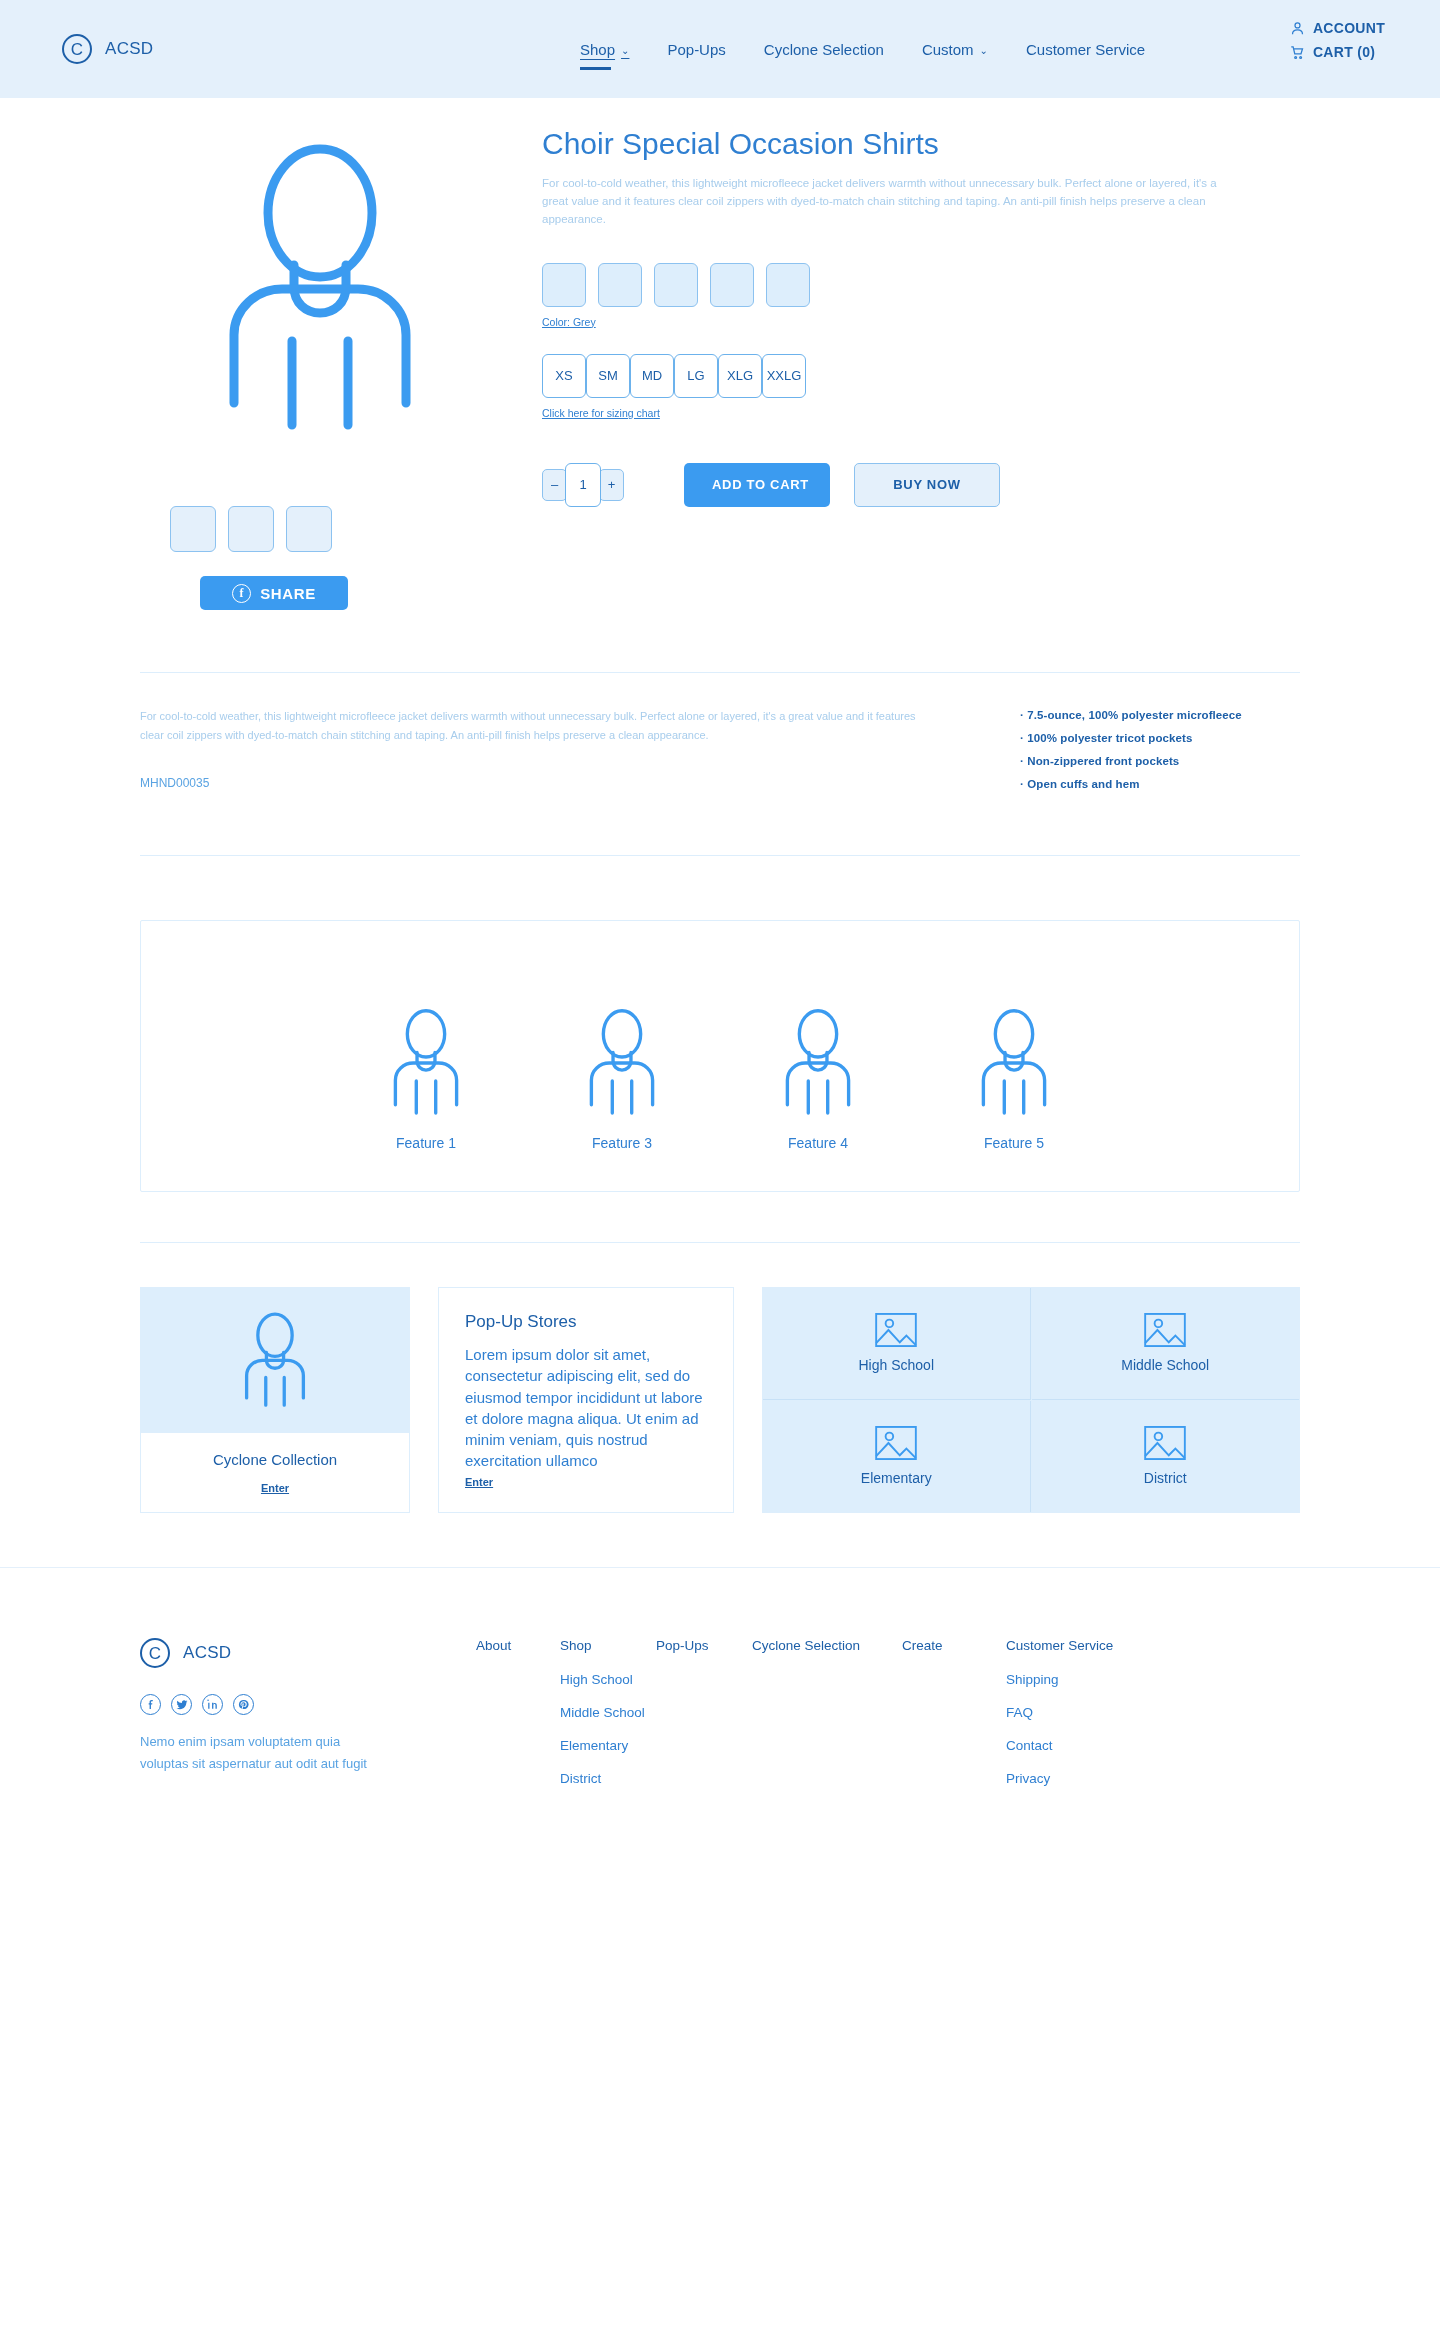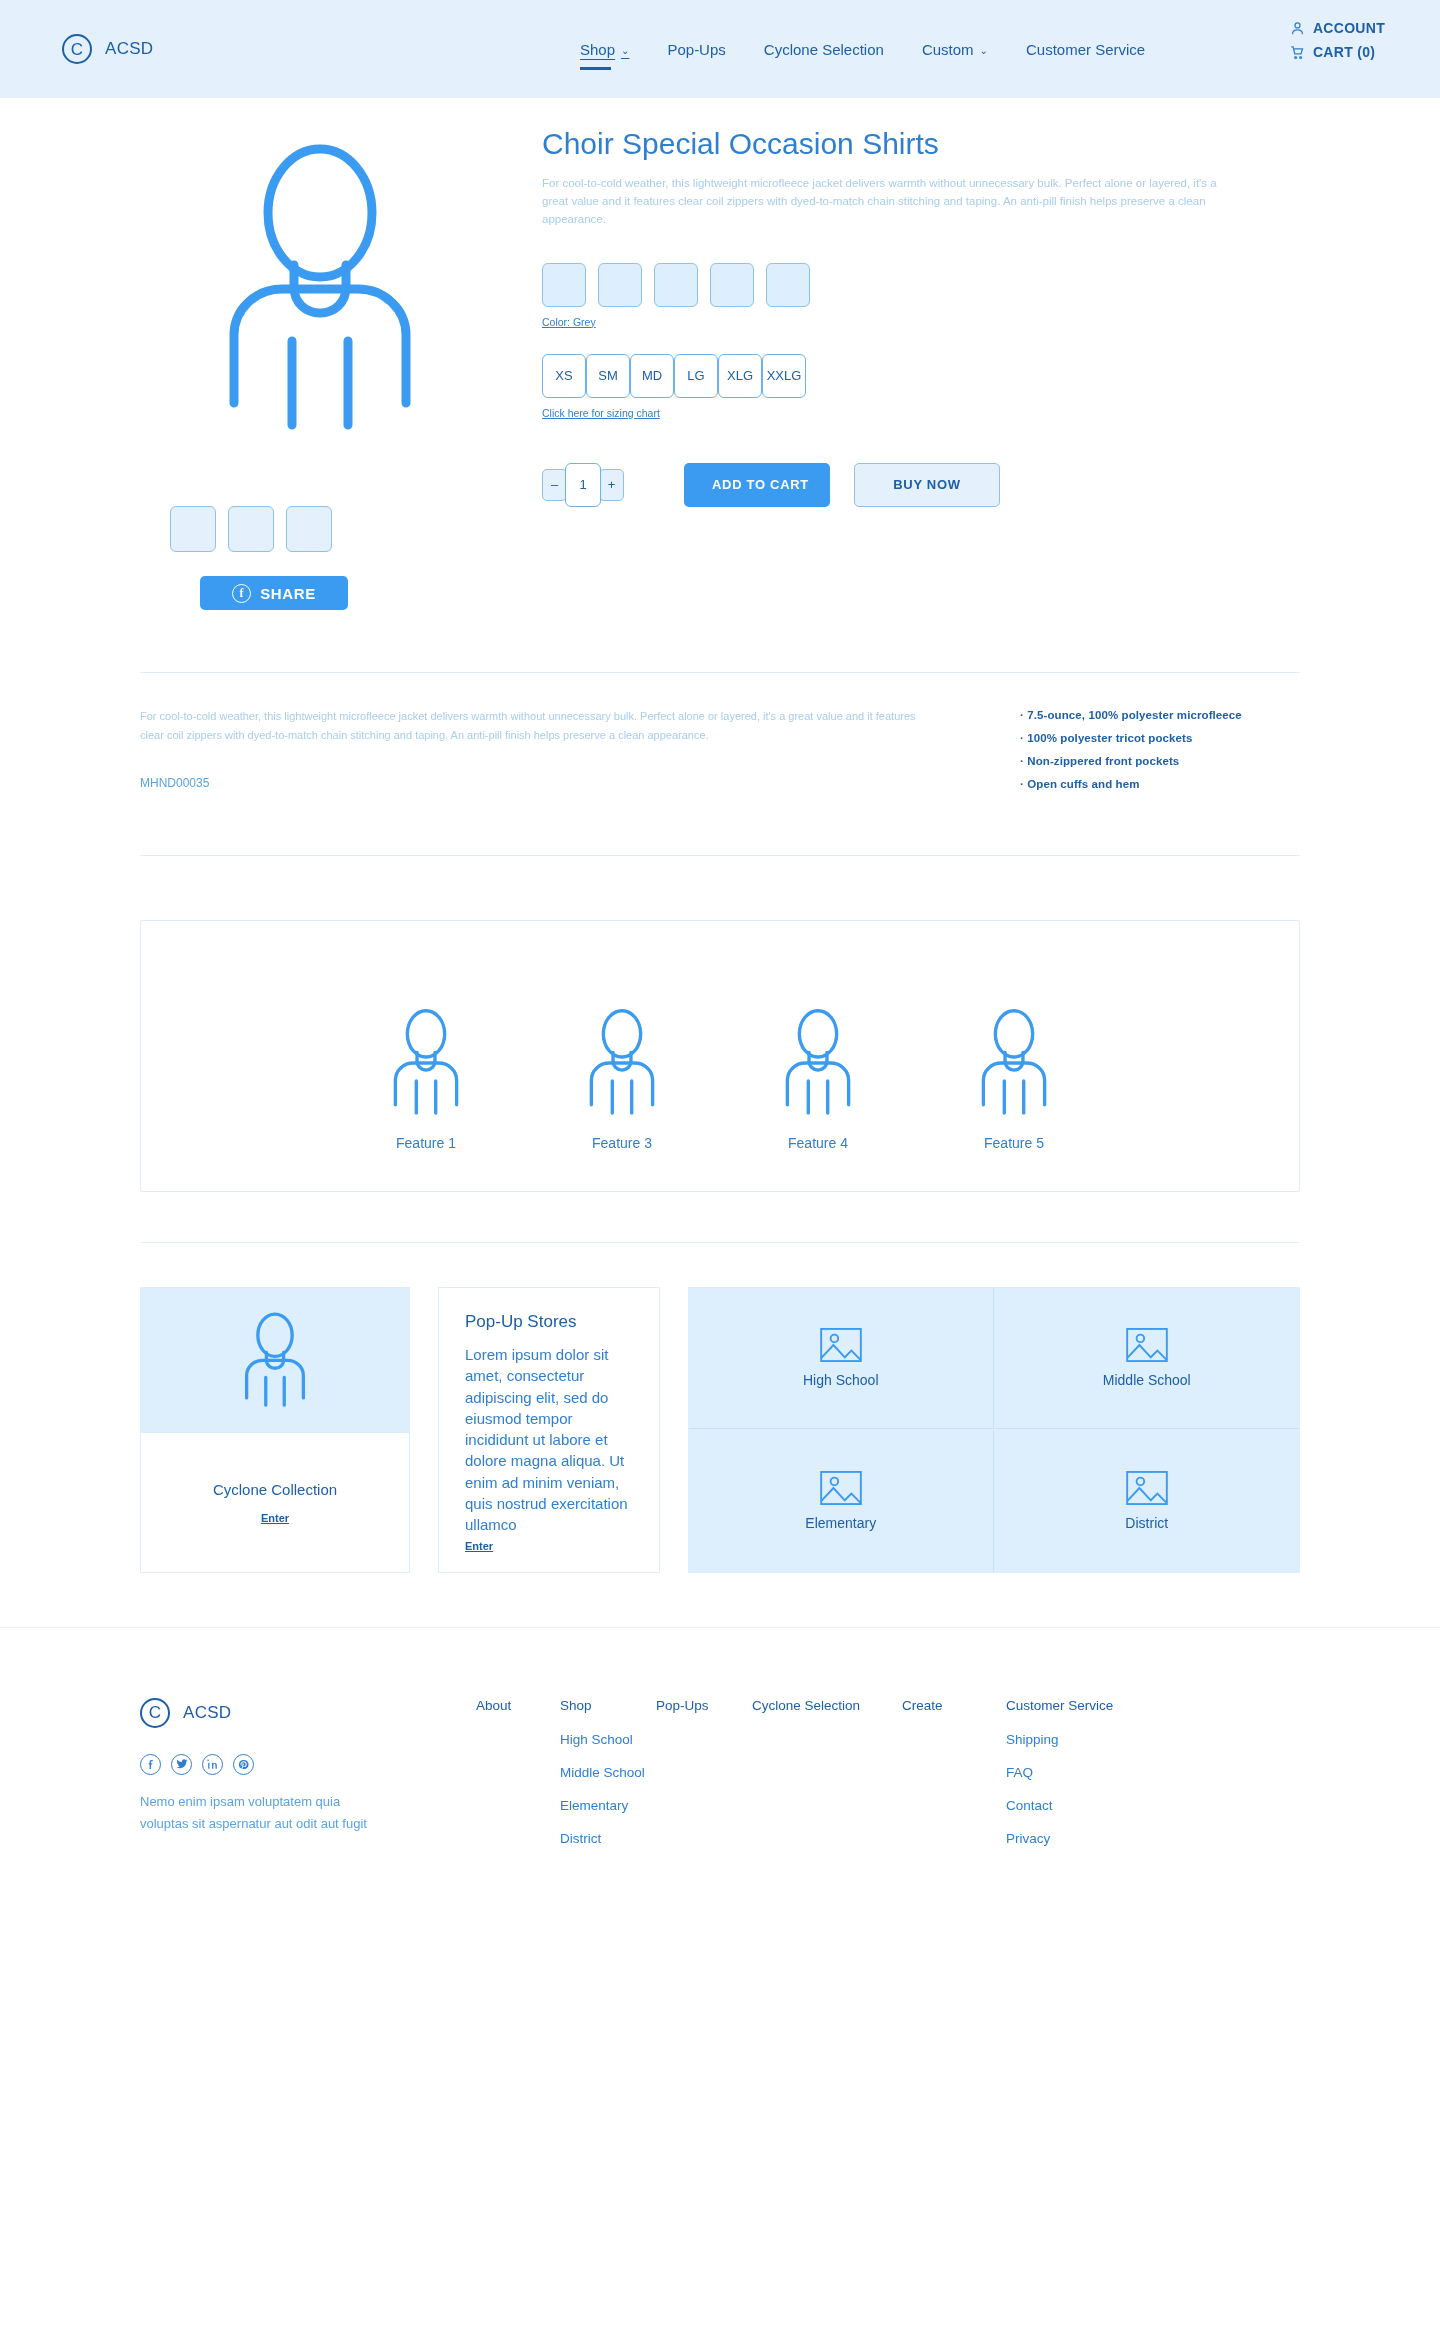--- a/index.html
+++ b/index.html
@@ -179,21 +179,21 @@
   .card-collection .capbox {
     flex: 1; display: flex; flex-direction: column;
     align-items: center; justify-content: center; gap: 14px; padding: 18px 0;
   }
   .card-title { font-size: 15px; color: #1d5fa8; text-align: right; }
   .enter-link {
     font-size: 11px; color: #1d5fa8; font-weight: bold;
     text-decoration: underline; cursor: pointer;
   }
   .card-popup {
-    width: 222px; border: 1px solid #ddeefc; background: #ffffff;
+    width: 296px; border: 1px solid #ddeefc; background: #ffffff;
     padding: 24px 26px 18px;
   }
   .card-popup h3 {
     font-size: 17px; color: #1d5fa8; font-weight: normal; margin-bottom: 12px;
   }
   .card-popup p { font-size: 15px; line-height: 1.42; color: #2f7fd1; }
   .card-popup .enter-link { display: inline-block; margin-top: 3px; }
 
   .schools {
     flex: 1; display: grid;

